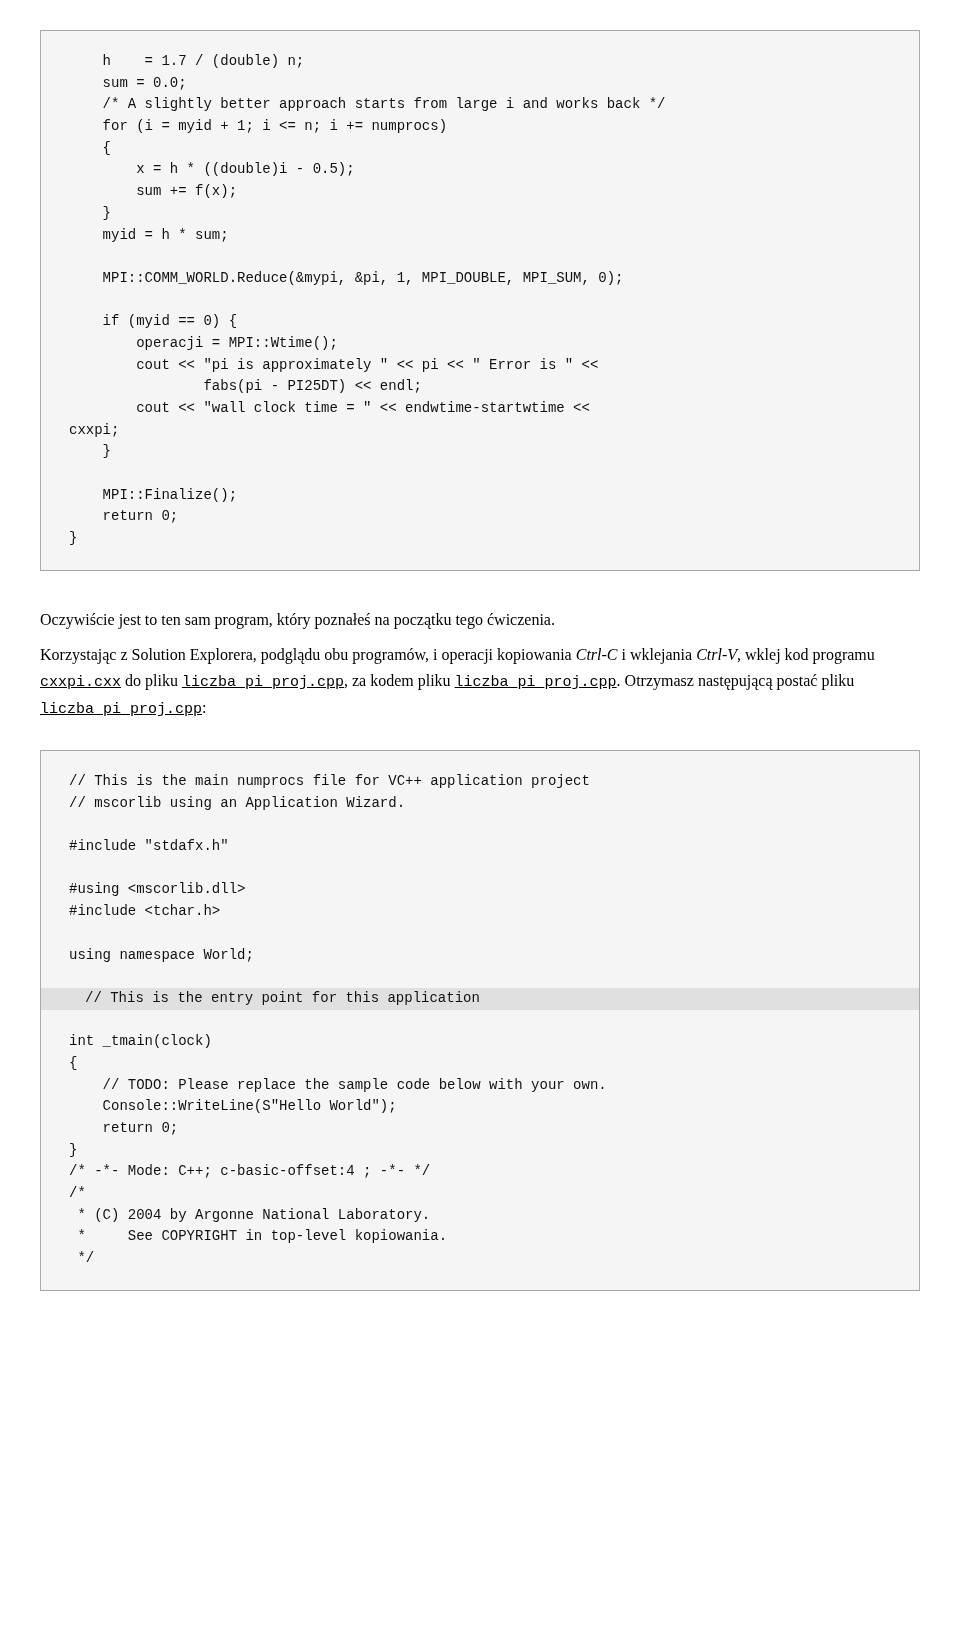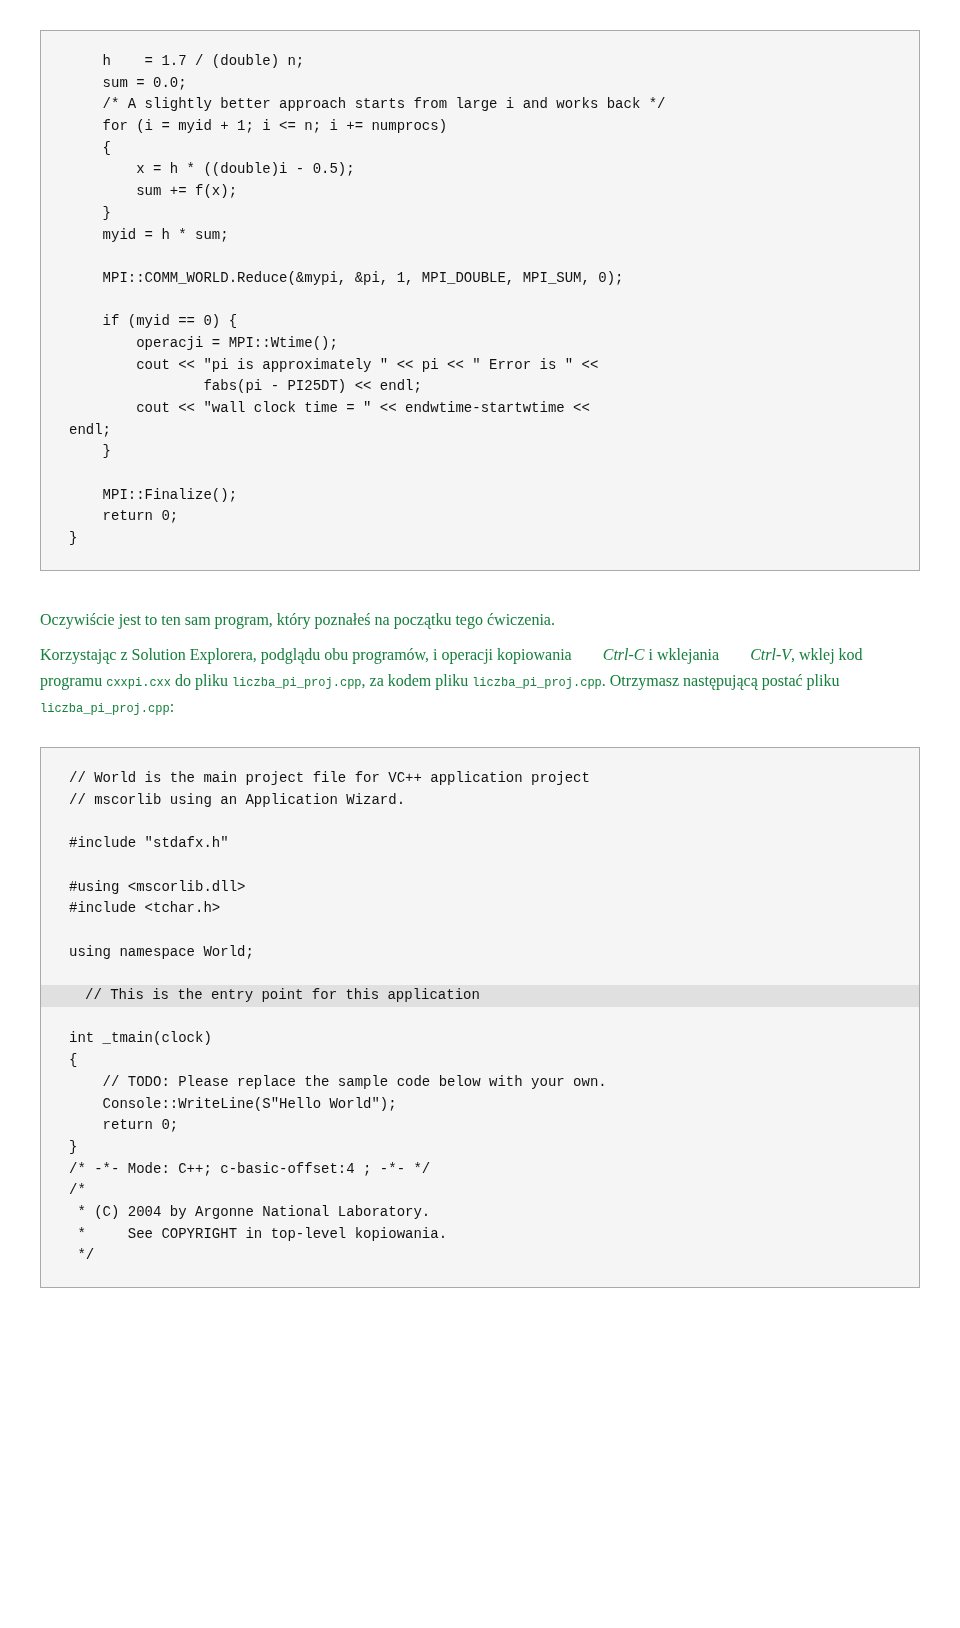--- a/index.html
+++ b/index.html
@@ -22,32 +22,32 @@
       line-height: 1.55;
       color: #111;
       white-space: pre;
       overflow-x: auto;
     }
     .text-section {
       margin-bottom: 28px;
       font-family: Georgia, 'Times New Roman', serif;
       font-size: 16px;
       line-height: 1.6;
-      color: #15803d;
+      color: #000000;
     }
     .text-section p {
       margin-bottom: 10px;
     }
     .text-section .italic {
       font-style: italic;
-      margin-left: 27px;
     }
     .text-section .mono {
       font-family: 'Courier New', Courier, monospace;
-      font-size: 12px;
+      font-size: 15px;
+      text-decoration: underline;
     }
     .highlighted-line {
       background: #e8e8e8;
     }
   </style>
 </head>
 <body>
 
 <div class="code-block"><span>    h    = 1.7 / (double) n;</span>
 <span>    sum = 0.0;</span>
@@ -59,35 +59,35 @@
 <span>    }</span>
 <span>    myid = h * sum;</span>
 <span></span>
 <span>    MPI::COMM_WORLD.Reduce(&amp;mypi, &amp;pi, 1, MPI_DOUBLE, MPI_SUM, 0);</span>
 <span></span>
 <span>    if (myid == 0) {</span>
 <span>        operacji = MPI::Wtime();</span>
 <span>        cout &lt;&lt; "pi is approximately " &lt;&lt; pi &lt;&lt; " Error is " &lt;&lt;</span>
 <span>                fabs(pi - PI25DT) &lt;&lt; endl;</span>
 <span>        cout &lt;&lt; "wall clock time = " &lt;&lt; endwtime-startwtime &lt;&lt;</span>
-<span>endl;</span>
+<span>cxxpi;</span>
 <span>    }</span>
 <span></span>
 <span>    MPI::Finalize();</span>
 <span>    return 0;</span>
 <span>}</span></div>
 
 <div class="text-section">
   <p>Oczywiście jest to ten sam program, który poznałeś na początku tego ćwiczenia.</p>
   <p>
     <span>Korzystając z Solution Explorera, podglądu obu programów, i operacji kopiowania </span><span class="italic">Ctrl-C</span><span> i wklejania </span><span class="italic">Ctrl-V</span><span>, wklej kod programu </span><span class="mono">cxxpi.cxx</span><span> do pliku </span><span class="mono">liczba_pi_proj.cpp</span><span>, za kodem pliku </span><span class="mono">liczba_pi_proj.cpp</span><span>. Otrzymasz następującą postać pliku </span><span class="mono">liczba_pi_proj.cpp</span><span>:</span>
   </p>
 </div>
 
-<div class="code-block" id="code2-container"><span>// World is the main project file for VC++ application project</span>
+<div class="code-block" id="code2-container"><span>// This is the main numprocs file for VC++ application project</span>
 <span>// mscorlib using an Application Wizard.</span>
 <span></span>
 <span>#include "stdafx.h"</span>
 <span></span>
 <span>#using &lt;mscorlib.dll&gt;</span>
 <span>#include &lt;tchar.h&gt;</span>
 <span></span>
 <span>using namespace World;</span>
 <span></span>
 <span class="highlighted-line" style="display:block;background:#e0e0e0;margin:0 -28px;padding:0 44px;">// This is the entry point for this application</span>

